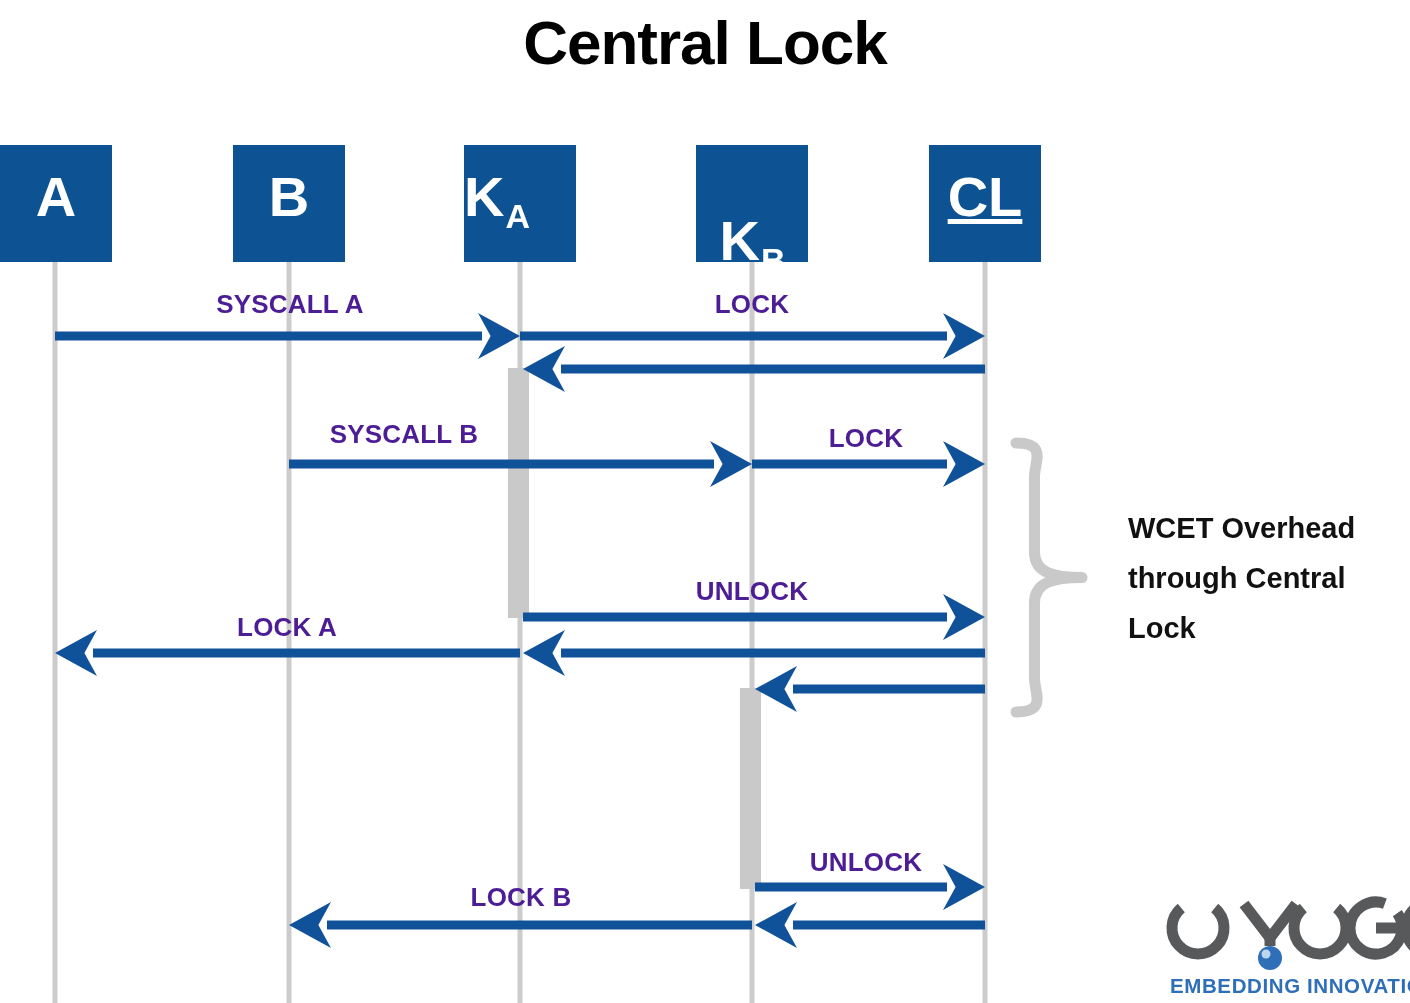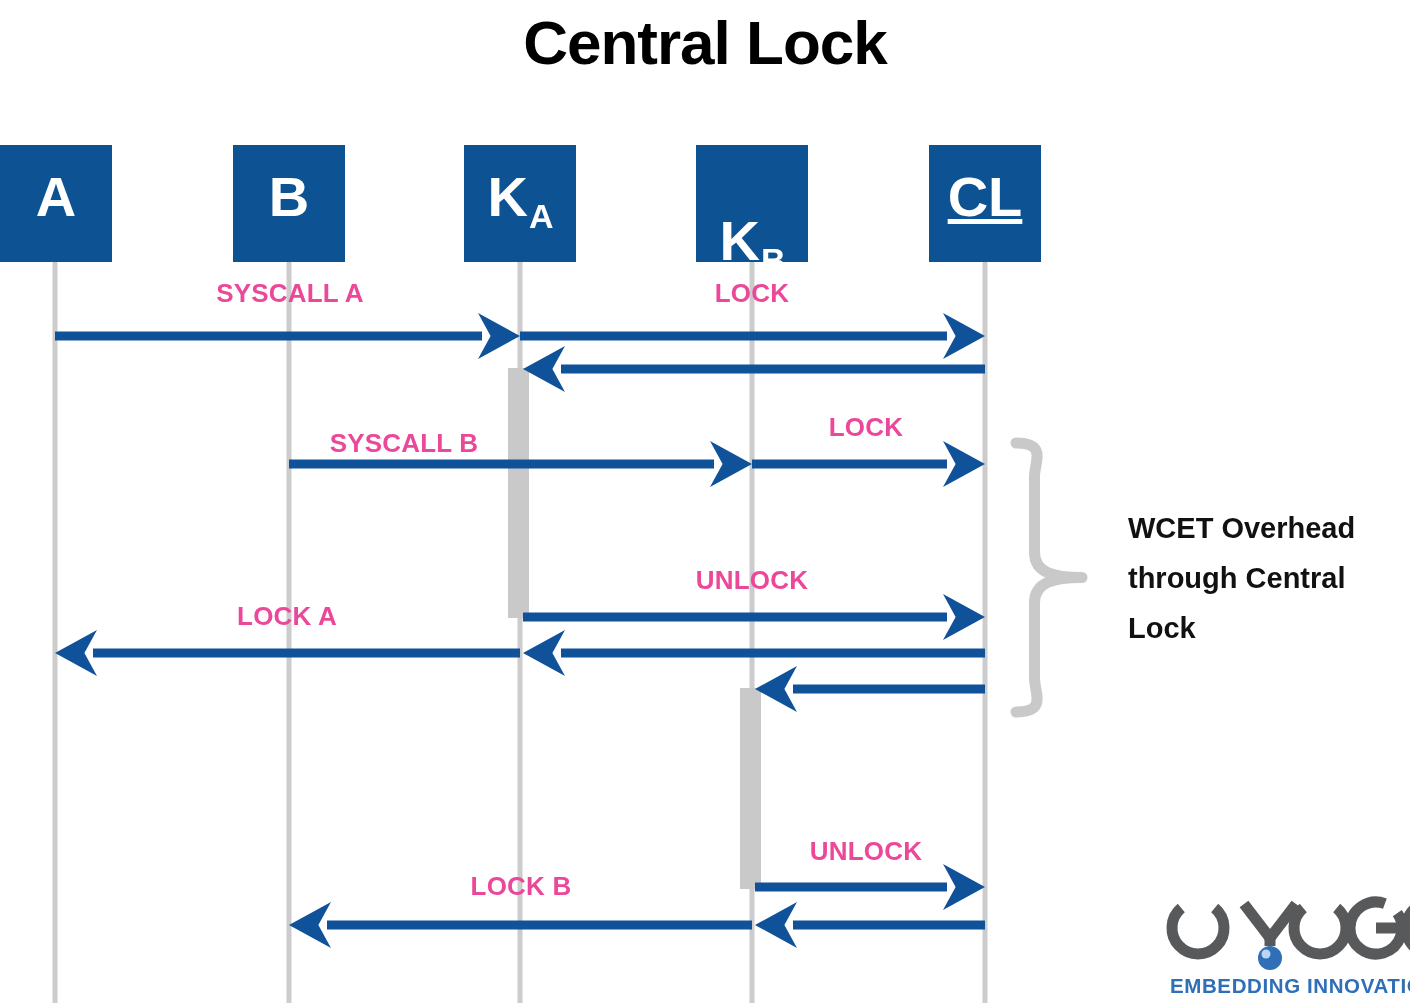--- a/index.html
+++ b/index.html
@@ -37,24 +37,25 @@
     vertical-align:baseline;
     position:relative;
     top:12px;
     left:1px;
   }
 
   .msg-label{
     position:absolute;
     font-size:26px;
     font-weight:600;
-    color:#ec4899;
+    color:#4c1d95;
     white-space:nowrap;
     transform:translateX(-50%);
     letter-spacing:0.2px;
+    margin-top:11px;
   }
 
   .note{
     position:absolute;
     font-size:29px;
     font-weight:600;
     color:#111111;
     line-height:50px;
     width:300px;
   }
@@ -141,28 +142,28 @@
         <path d="M 1336.71247785185 908.0828444789066 A 26 26 0 1 1 1303.28752214815 908.0828444789066" fill="none" stroke="#58595b" stroke-width="11" stroke-linecap="butt"></path>
         <path d="M 1397.2979531515139 913.0870126548728 A 26 26 0 1 1 1384.8925237264673 903.5679918595664" fill="none" stroke="#58595b" stroke-width="11" stroke-linecap="butt"></path>
         <path d="M 1376 928 L 1404 928" fill="none" stroke="#58595b" stroke-width="11"></path>
         <path d="M 1458 928 A 26 26 0 1 1 1457.9999603997455 927.9546214624867" fill="none" stroke="#58595b" stroke-width="11" stroke-linecap="butt"></path>
       </g>
   </svg>
 
   <div>
       <div class="lifeline-label" style="left: 0px; top: 169px; width: 112px; text-align: center;"><span>A</span></div>
       <div class="lifeline-label" style="left: 233px; top: 169px; width: 112px; text-align: center;"><span>B</span></div>
-      <div class="lifeline-label" style="left: 464px; top: 169px; width: 112px; text-align: center;"><span>K</span><span class="sub">A</span></div>
+      <div class="lifeline-label" style="left: 464px; top: 169px; width: 112px; text-align: left;"><span>K</span><span class="sub">A</span></div>
       <div class="lifeline-label" style="left: 696px; top: 169px; width: 112px; text-align: center; margin-top: 44px;"><span>K</span><span class="sub">B</span></div>
       <div class="lifeline-label" style="left: 929px; top: 169px; width: 112px; text-align: center; text-decoration: underline;"><span>CL</span></div>
     </div>
   <div>
       <div class="msg-label" style="left: 290px; top: 278px;">SYSCALL A</div>
       <div class="msg-label" style="left: 752px; top: 278px;">LOCK</div>
-      <div class="msg-label" style="left: 404px; top: 428px;">SYSCALL B</div>
+      <div class="msg-label" style="left: 404px; top: 408px;">SYSCALL B</div>
       <div class="msg-label" style="left: 866px; top: 412px;">LOCK</div>
       <div class="msg-label" style="left: 752px; top: 565px;">UNLOCK</div>
       <div class="msg-label" style="left: 287px; top: 601px;">LOCK A</div>
       <div class="msg-label" style="left: 866px; top: 836px;">UNLOCK</div>
       <div class="msg-label" style="left: 521px; top: 871px;">LOCK B</div>
     </div>
 
   <div class="note" style="left: 1128px; top: 503px;">
       <div>WCET Overhead</div>
       <div>through Central</div>

